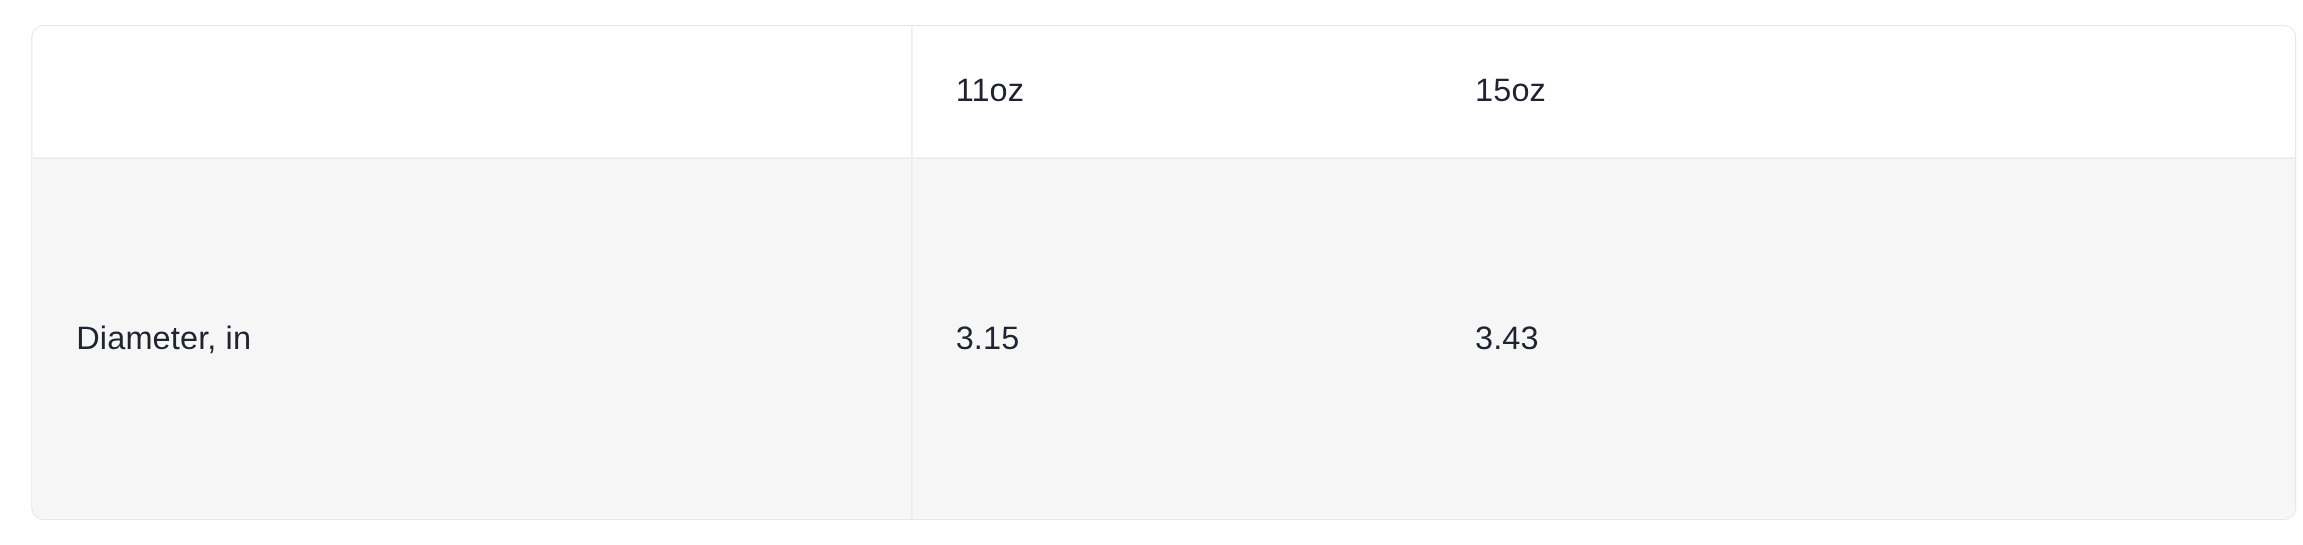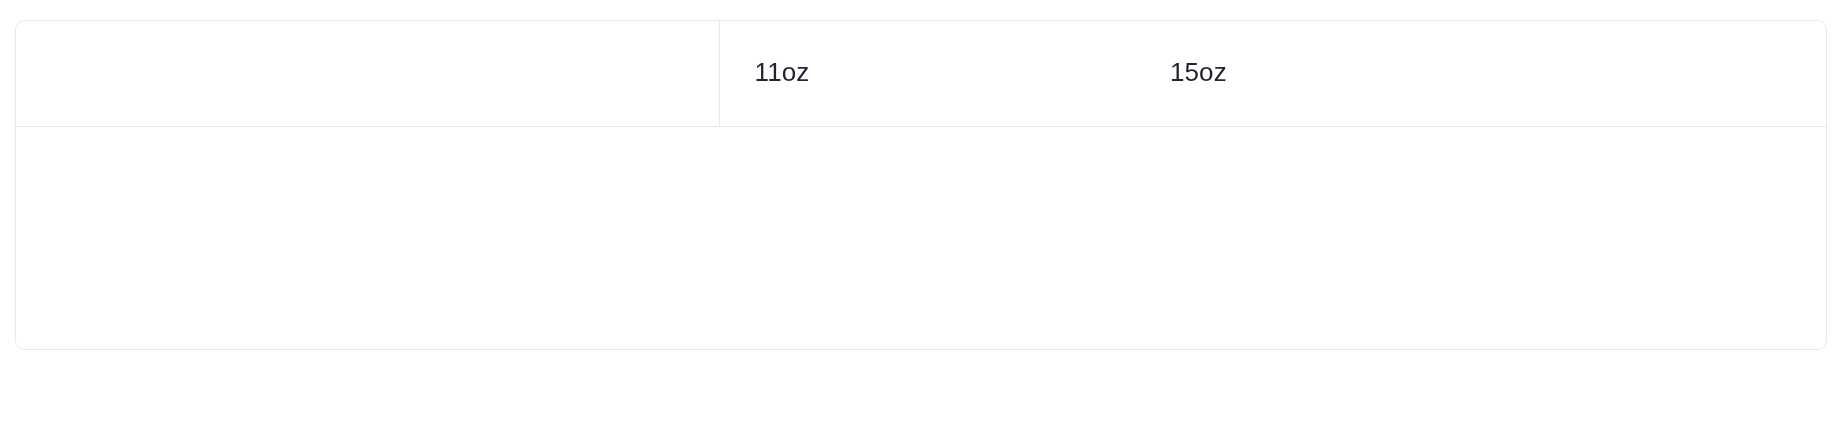--- a/index.html
+++ b/index.html
@@ -16,24 +16,24 @@
 
   .page {
     position: relative;
     width: 1842px;
     height: 436px;
     box-sizing: border-box;
   }
 
   .spec-table-wrap {
     position: absolute;
-    left: 15px;
+    left: 25px;
     top: 20px;
     width: 1812px;
-    height: 330px;
+    height: 396px;
     box-sizing: border-box;
     border: 1px solid #e6e7e9;
     border-radius: 10px;
     overflow: hidden;
     background: #ffffff;
   }
 
   table.spec-table {
     width: 100%;
     height: 100%;
@@ -98,17 +98,22 @@
 
       <thead>
         <tr>
           <th class="blank"></th>
           <th class="sep">11oz</th>
           <th>15oz</th>
         </tr>
       </thead>
 
       <tbody>
+        <tr class="alt">
+          <td>Diameter, in</td>
+          <td class="sep">3.15</td>
+          <td>3.43</td>
+        </tr>
       </tbody>
     </table>
   </div>
 
 </div>
 
 </body></html>

